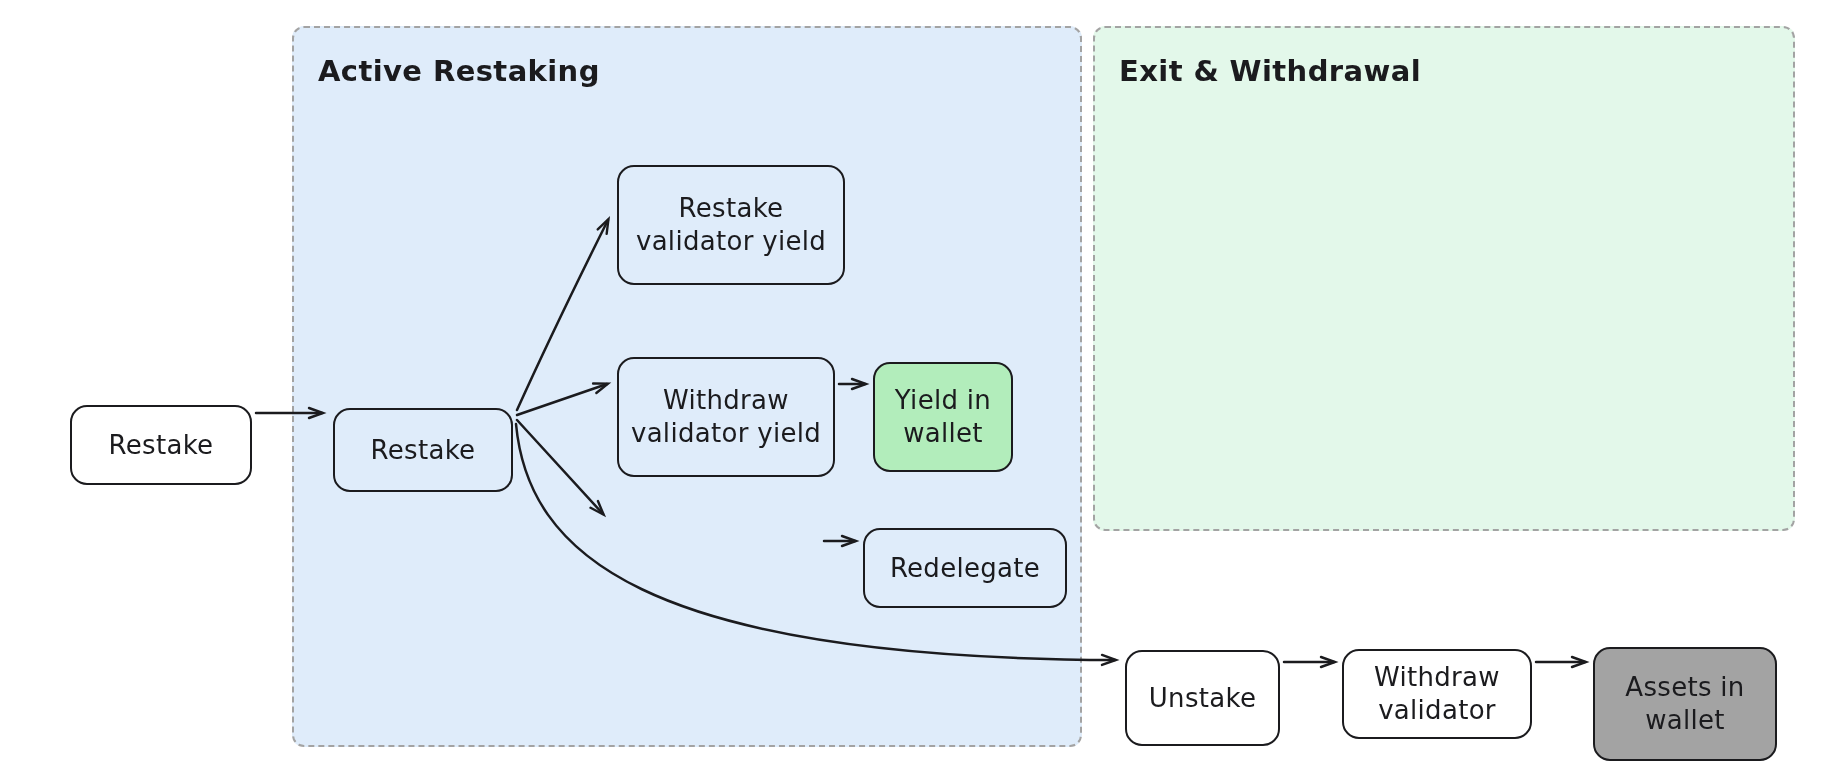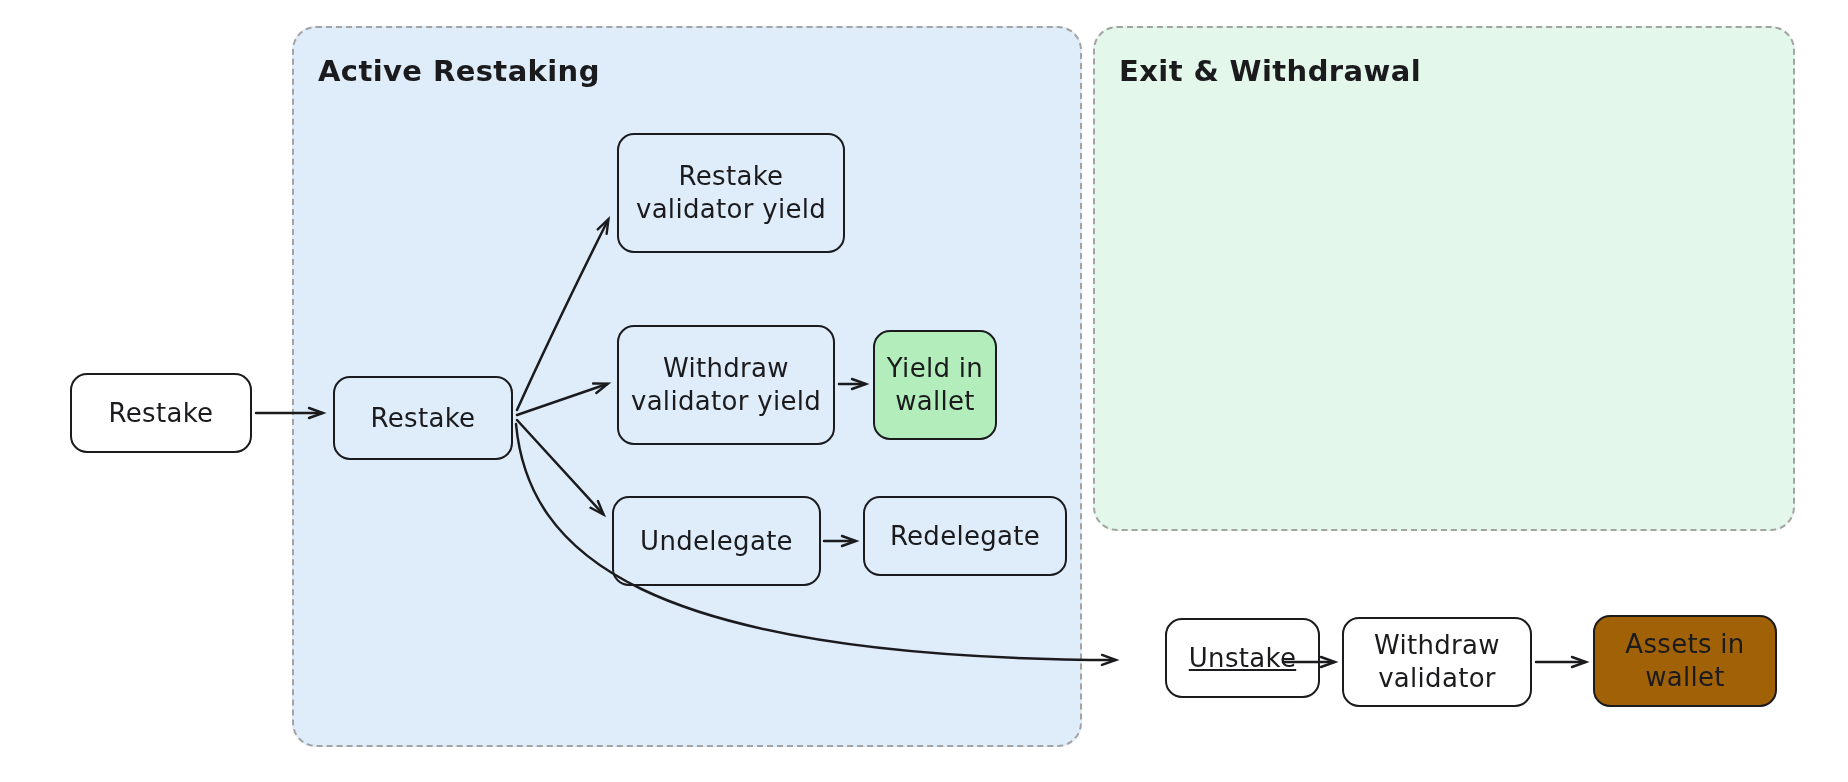--- a/index.html
+++ b/index.html
@@ -7,21 +7,21 @@
     position:relative;
     width:1848px; height:782px;
     background:#ffffff;
     font-family:"DejaVu Sans","Liberation Sans",sans-serif;
     color:#1b1b1e;
     overflow:hidden;
   }
   .region {
     position:absolute;
     border:2.5px dashed #a3a3a3;
-    border-radius:24px;
+    border-radius:12px;
     box-sizing:border-box;
     z-index:1;
   }
   .region-title {
     position:absolute;
     left:24px; top:26px;
     font-size:29px;
     font-weight:bold;
     letter-spacing:0.4px;
     color:#1b1b1e;
@@ -39,20 +39,21 @@
     align-items:center;
     justify-content:center;
     text-align:center;
     white-space:pre-line;
     font-size:26px;
     line-height:33px;
     letter-spacing:0.3px;
     color:#1b1b1e;
     background:transparent;
     z-index:3;
+    margin-top:32px;
   }
   .edge { stroke:#1b1b1e; stroke-width:2.5px; fill:none; stroke-linecap:round; }
 </style>
 </head>
 <body>
 
 <div class="canvas">
 
   <div class="region" style="left: 292px; top: 26px; width: 790px; height: 721px; background-color: rgb(223, 236, 250);">
     <div class="region-title">Active Restaking</div>
@@ -82,28 +83,27 @@
   <div class="node" style="left: 70px; top: 373px; width: 182px; height: 80px; background-color: rgb(255, 255, 255);">Restake</div>
 
   <div class="node" style="left: 333px; top: 376px; width: 180px; height: 84px; background-color: transparent;">Restake</div>
 
   <div class="node" style="left: 617px; top: 133px; width: 228px; height: 120px; background-color: transparent;">Restake
 validator yield</div>
 
   <div class="node" style="left: 617px; top: 325px; width: 218px; height: 120px; background-color: transparent;">Withdraw
 validator yield</div>
 
-  <div class="node" style="left: 873px; top: 330px; width: 124px; height: 110px; background-color: rgb(178, 237, 187);">Yield in
+  <div class="node" style="left: 873px; top: 330px; width: 140px; height: 110px; background-color: rgb(178, 237, 187);">Yield in
 wallet</div>
 
-  <div class="node" style="left: 612px; top: 496px; width: 209px; height: 90px; background-color: transparent;">Undelegate</div>
 
   <div class="node" style="left: 863px; top: 496px; width: 204px; height: 80px; background-color: transparent;">Redelegate</div>
 
-  <div class="node" style="left: 1165px; top: 618px; width: 155px; height: 80px; background-color: transparent; text-decoration: underline;">Unstake</div>
+  <div class="node" style="left: 1125px; top: 618px; width: 155px; height: 96px; background-color: transparent;">Unstake</div>
 
   <div class="node" style="left: 1342px; top: 617px; width: 190px; height: 90px; background-color: transparent;">Withdraw
 validator</div>
 
-  <div class="node" style="left: 1593px; top: 615px; width: 184px; height: 92px; background-color: #a16207;">Assets in
+  <div class="node" style="left: 1593px; top: 615px; width: 184px; height: 114px; background-color: #a3a3a3;">Assets in
 wallet</div>
 
 </div>
 
 </body></html>

